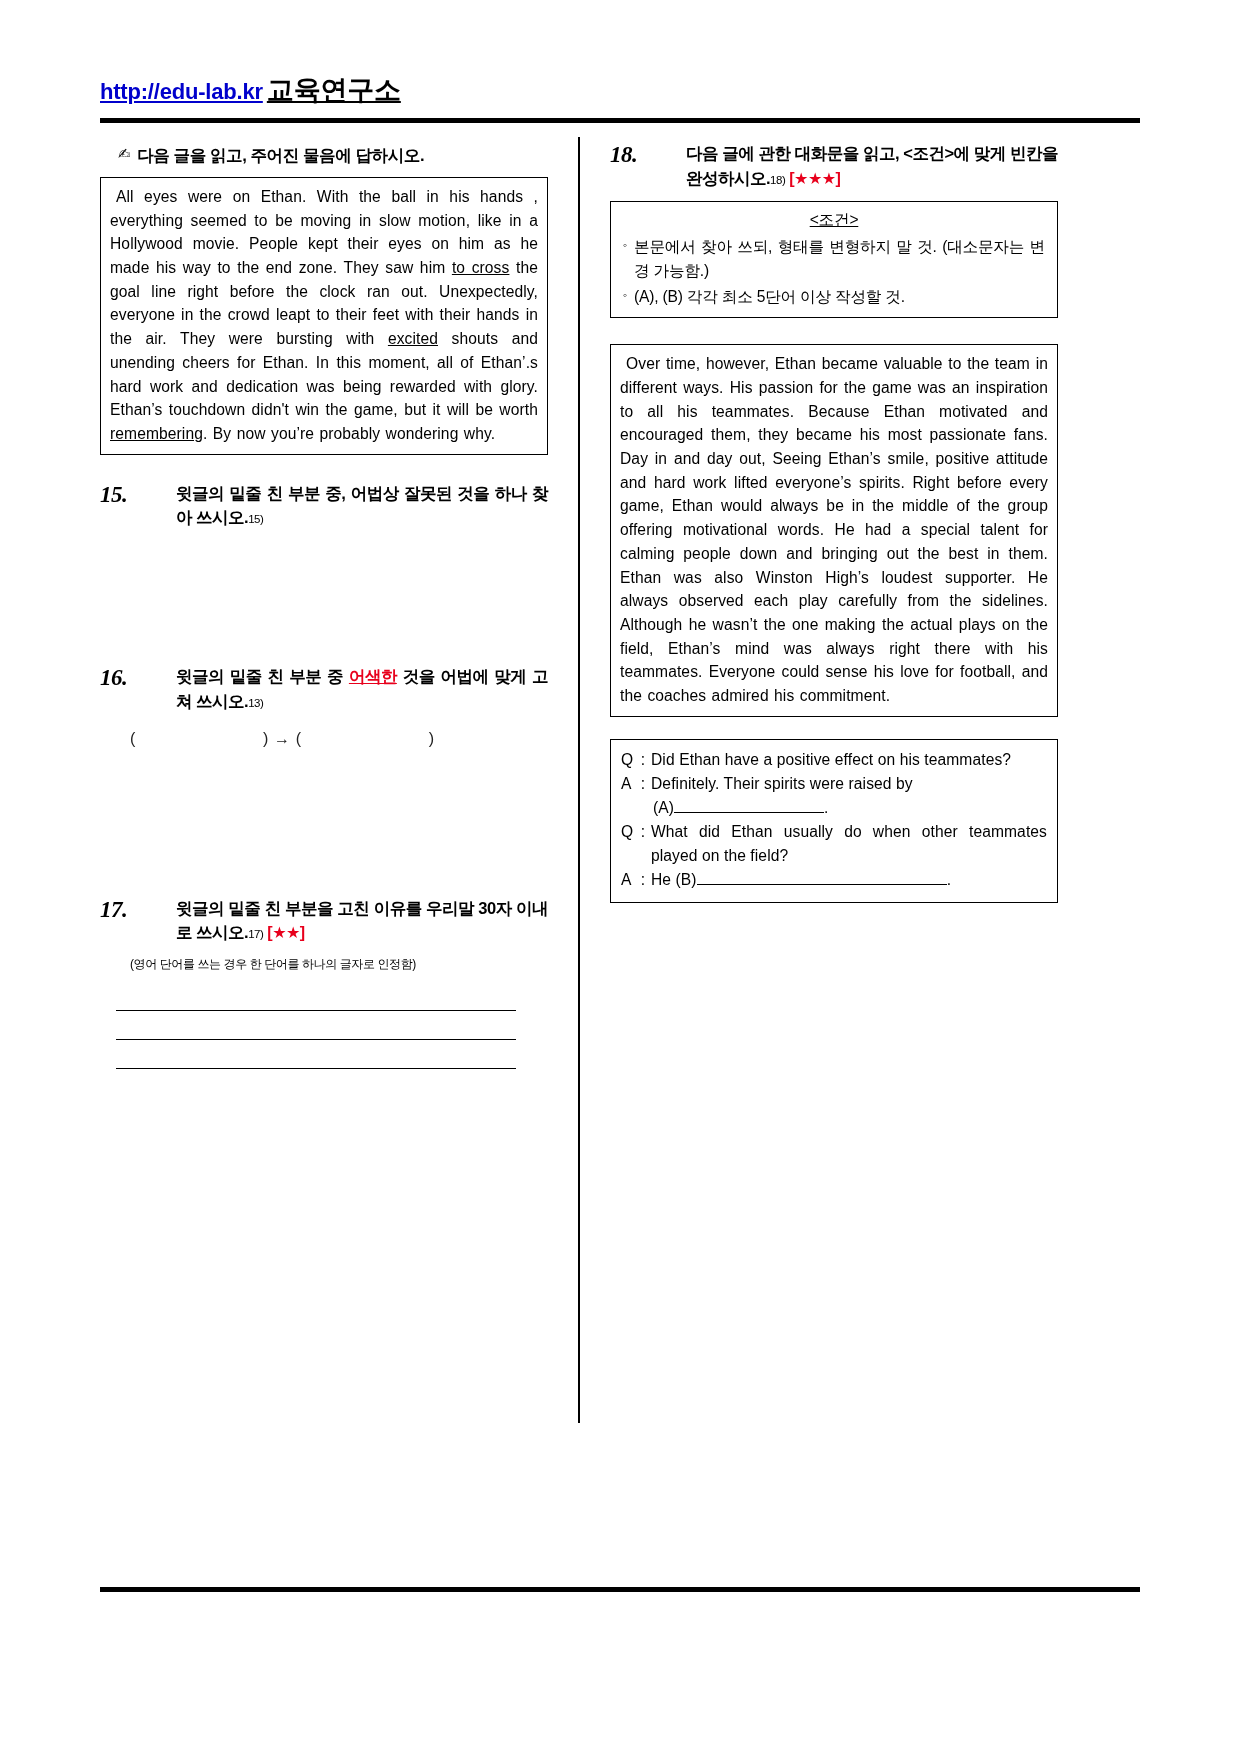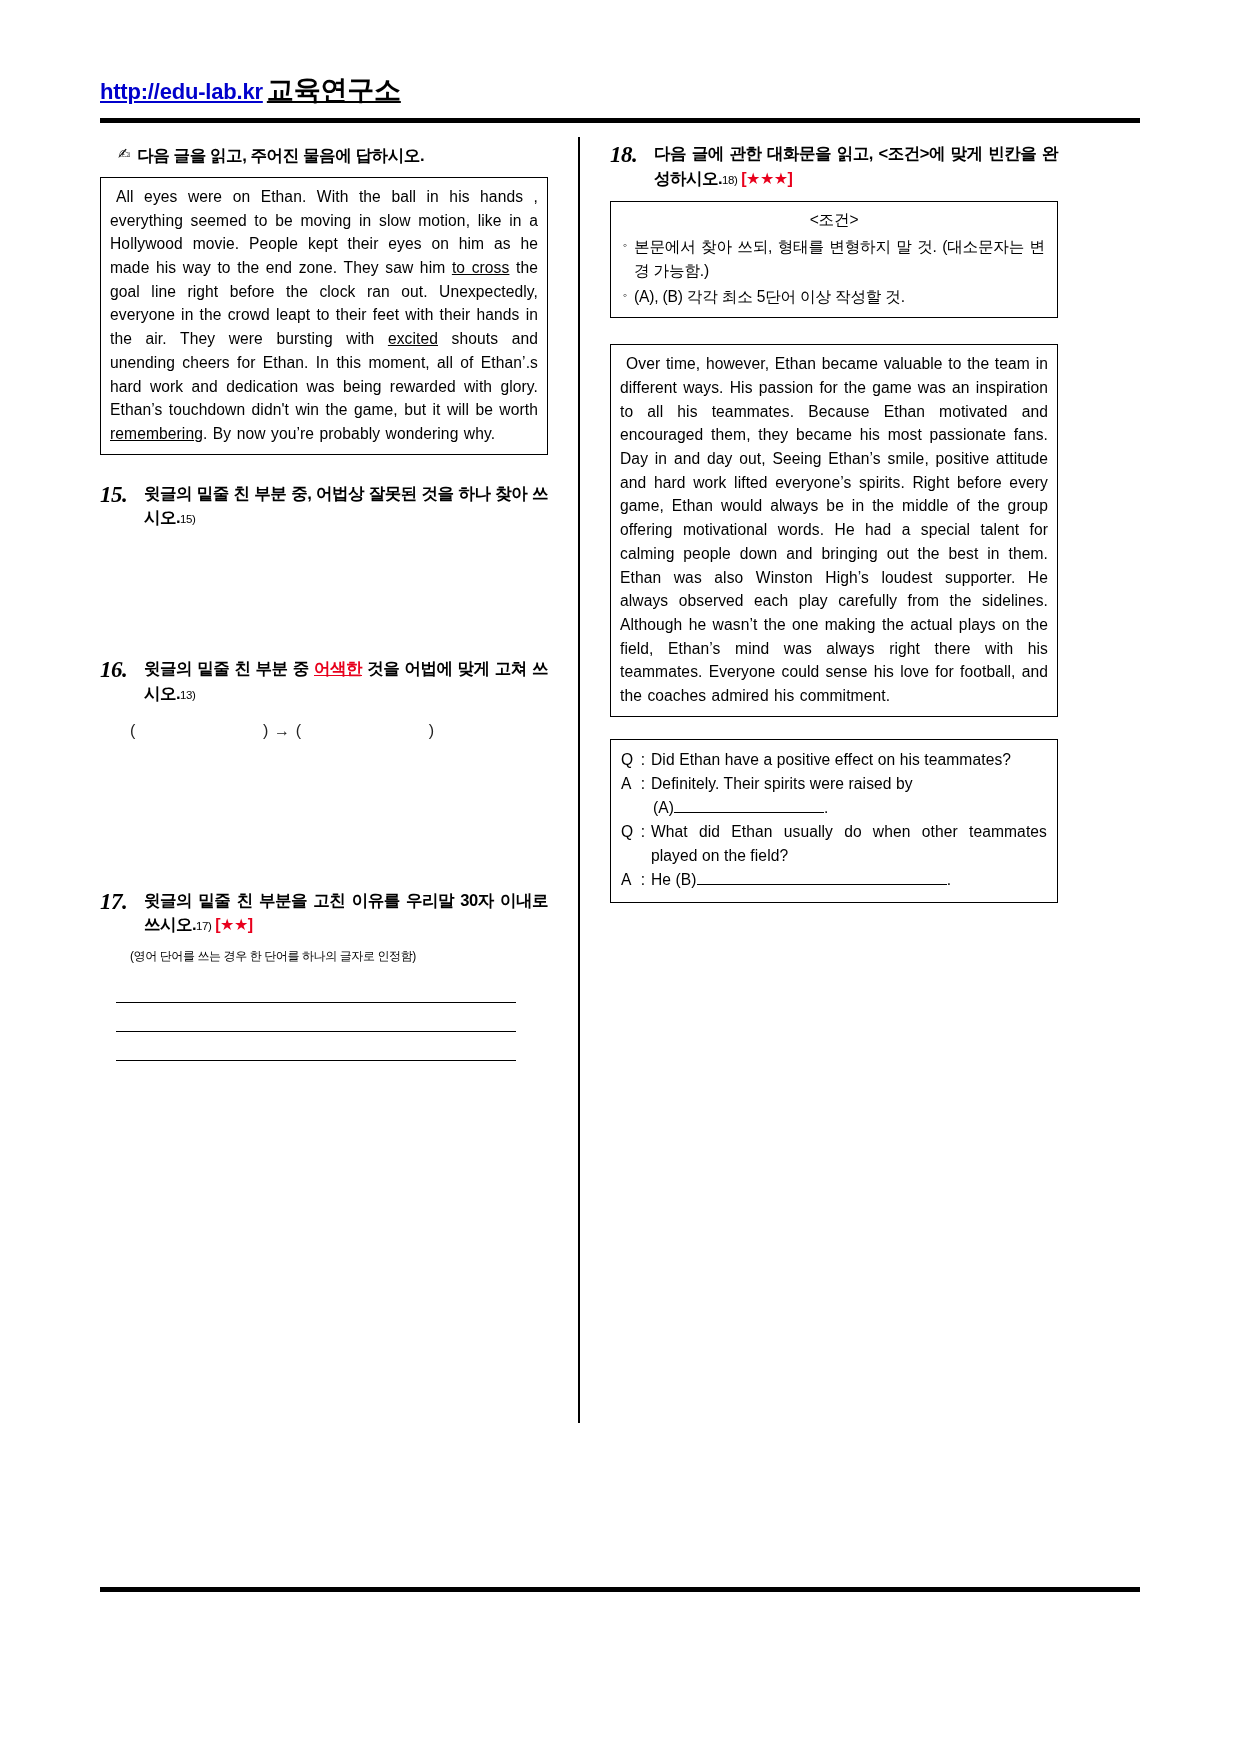--- a/index.html
+++ b/index.html
@@ -92,20 +92,21 @@
     letter-spacing: 0.1px;
     word-spacing: 1px;
   }
   .passage-box.indent-first { text-indent: 6px; }
   .u { text-decoration: underline; }
 
   .q {
     margin-top: 26px;
     display: flex;
     align-items: flex-start;
+    gap: 32px;
   }
   .q-num {
     font-family: "Liberation Serif", "DejaVu Serif", serif;
     font-style: italic;
     font-weight: bold;
     font-size: 23px;
     line-height: 1.25;
     min-width: 44px;
     letter-spacing: -0.5px;
   }
@@ -147,21 +148,21 @@
 
   
   .cond-box {
     border: 1.2px solid #000;
     margin-top: 10px;
     padding: 6px 12px 9px 12px;
     font-size: 15.6px;
     line-height: 1.5;
     letter-spacing: -0.2px;
   }
-  .cond-title { text-align: center; margin-bottom: 4px; }
+  .cond-title { text-align: center; margin-bottom: 4px; text-decoration: underline; }
   .cond-item { display: flex; align-items: flex-start; margin-top: 3px; }
   .cond-bullet { margin-right: 7px; font-size: 12px; line-height: 1.7; }
   .cond-text { flex: 1; text-align: justify; }
 
   
   .qa-box {
     border: 1.2px solid #000;
     margin-top: 22px;
     padding: 8px 10px 9px 10px;
     font-size: 15.6px;
@@ -213,21 +214,21 @@
 
       <div class="q">
         <div class="q-num">15.</div>
         <div class="q-text">
           <span>윗글의 밑줄 친 부분 중, 어법상 잘못된 것을 하나 찾아 쓰시오.</span><span class="sup">15)</span>
         </div>
       </div>
 
       <div style="height:118px"></div>
 
-      <div class="q" style="margin-top:8px">
+      <div class="q" style="margin-top:16px">
         <div class="q-num">16.</div>
         <div class="q-text">
           <span>윗글의 밑줄 친 부분 중 </span><span class="redu">어색한</span><span> 것을 어법에 맞게 고쳐 쓰시오.</span><span class="sup">13)</span>
         </div>
       </div>
 
       <div class="blank-pair">
         <span>(</span><span class="gap"></span><span>)</span><span class="arrow">→</span><span>(</span><span class="gap"></span><span>)</span>
       </div>
 

